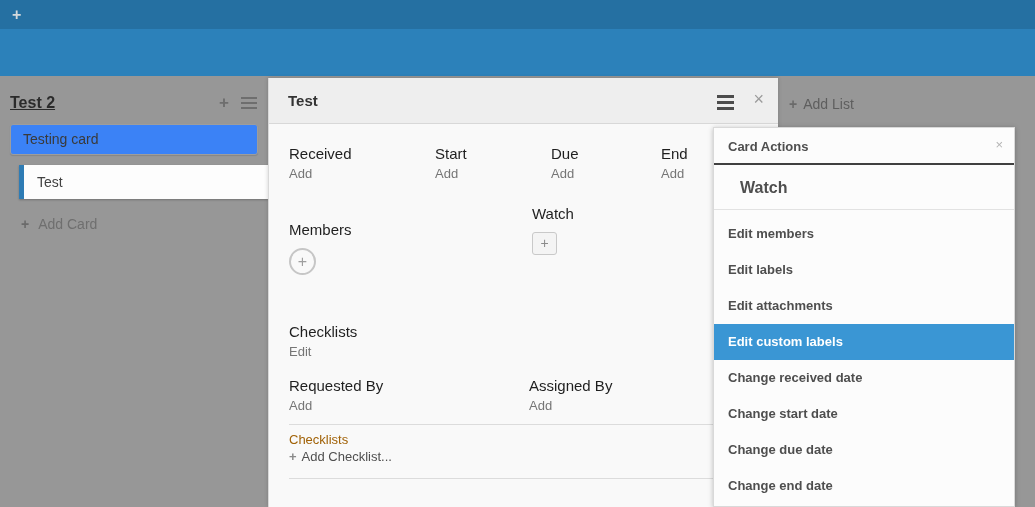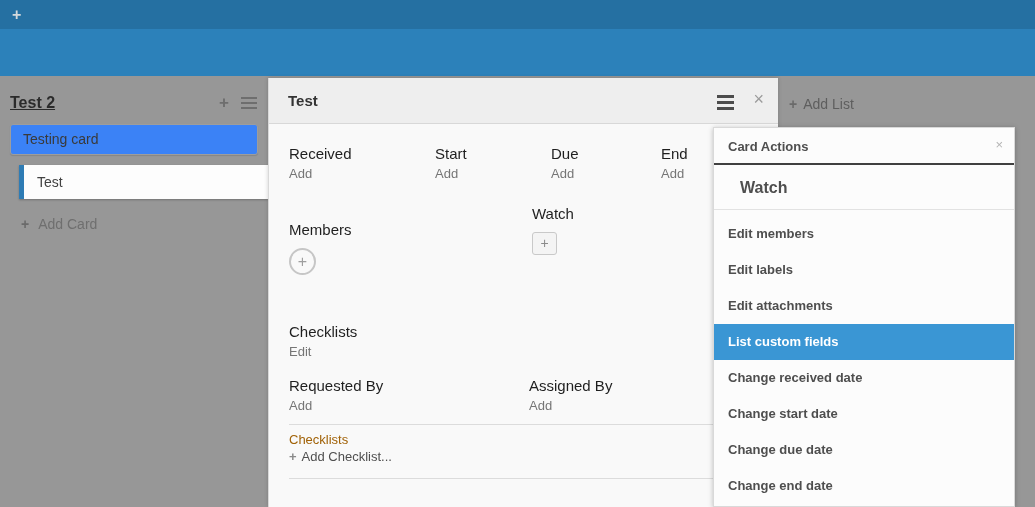--- a/index.html
+++ b/index.html
@@ -173,21 +173,21 @@
     <div class="menu">
       <div class="menu-header">
         <div class="menu-title">Card Actions</div>
         <div class="menu-close">×</div>
       </div>
       <div class="menu-watch">Watch</div>
       <div class="menu-list">
         <div class="menu-item">Edit members</div>
         <div class="menu-item">Edit labels</div>
         <div class="menu-item">Edit attachments</div>
-        <div class="menu-item selected">List custom fields</div>
+        <div class="menu-item selected">Edit custom labels</div>
         <div class="menu-item">Change received date</div>
         <div class="menu-item">Change start date</div>
         <div class="menu-item">Change due date</div>
         <div class="menu-item">Change end date</div>
       </div>
     </div>
 
   </div>
 </div>
 

